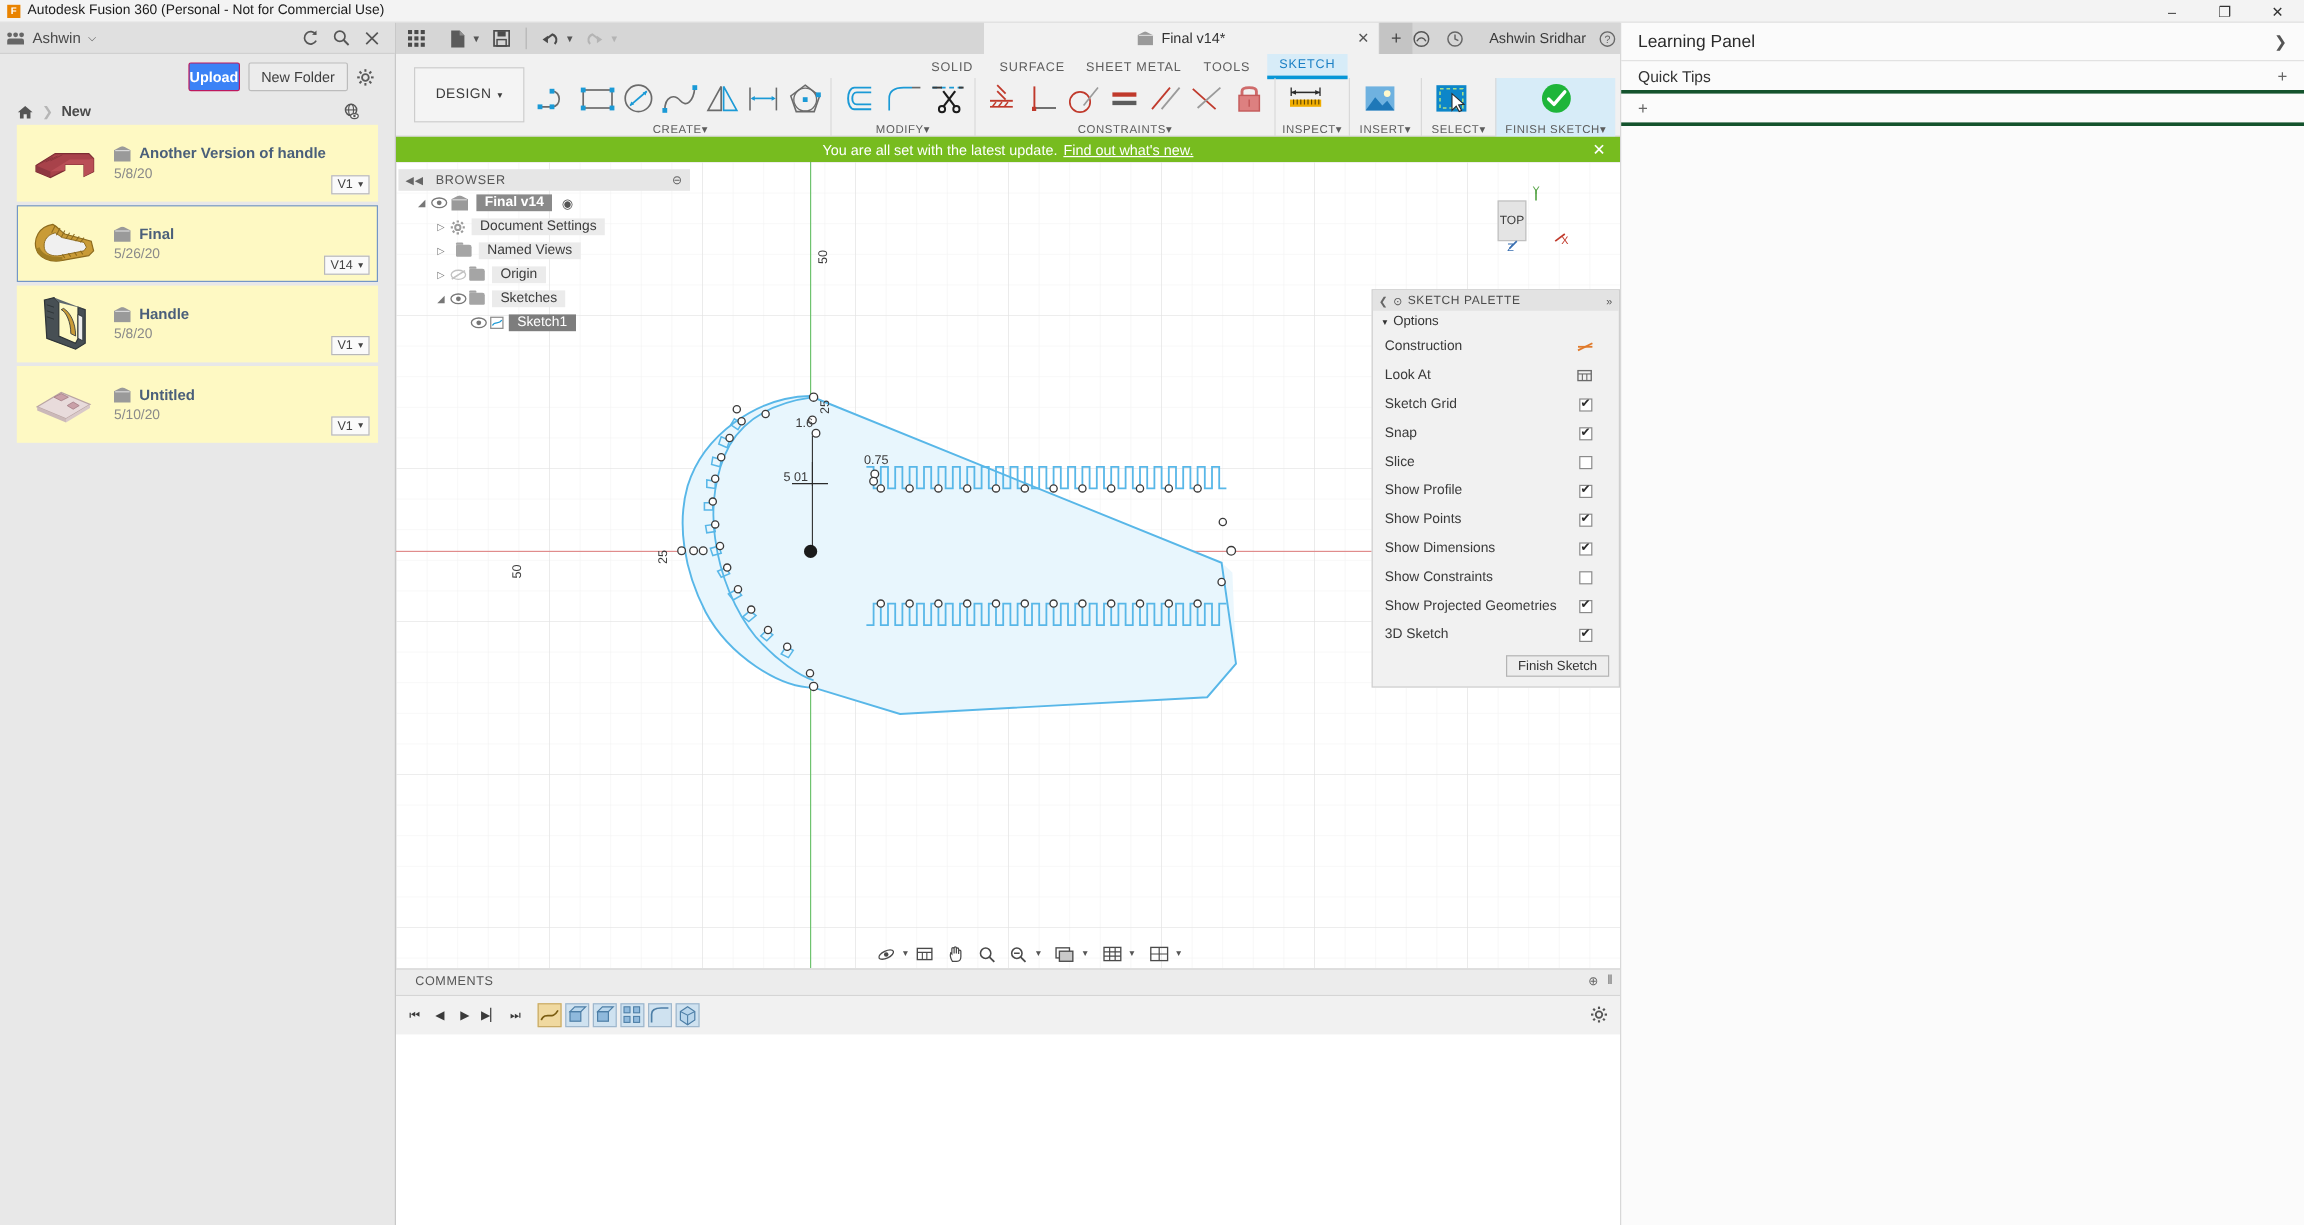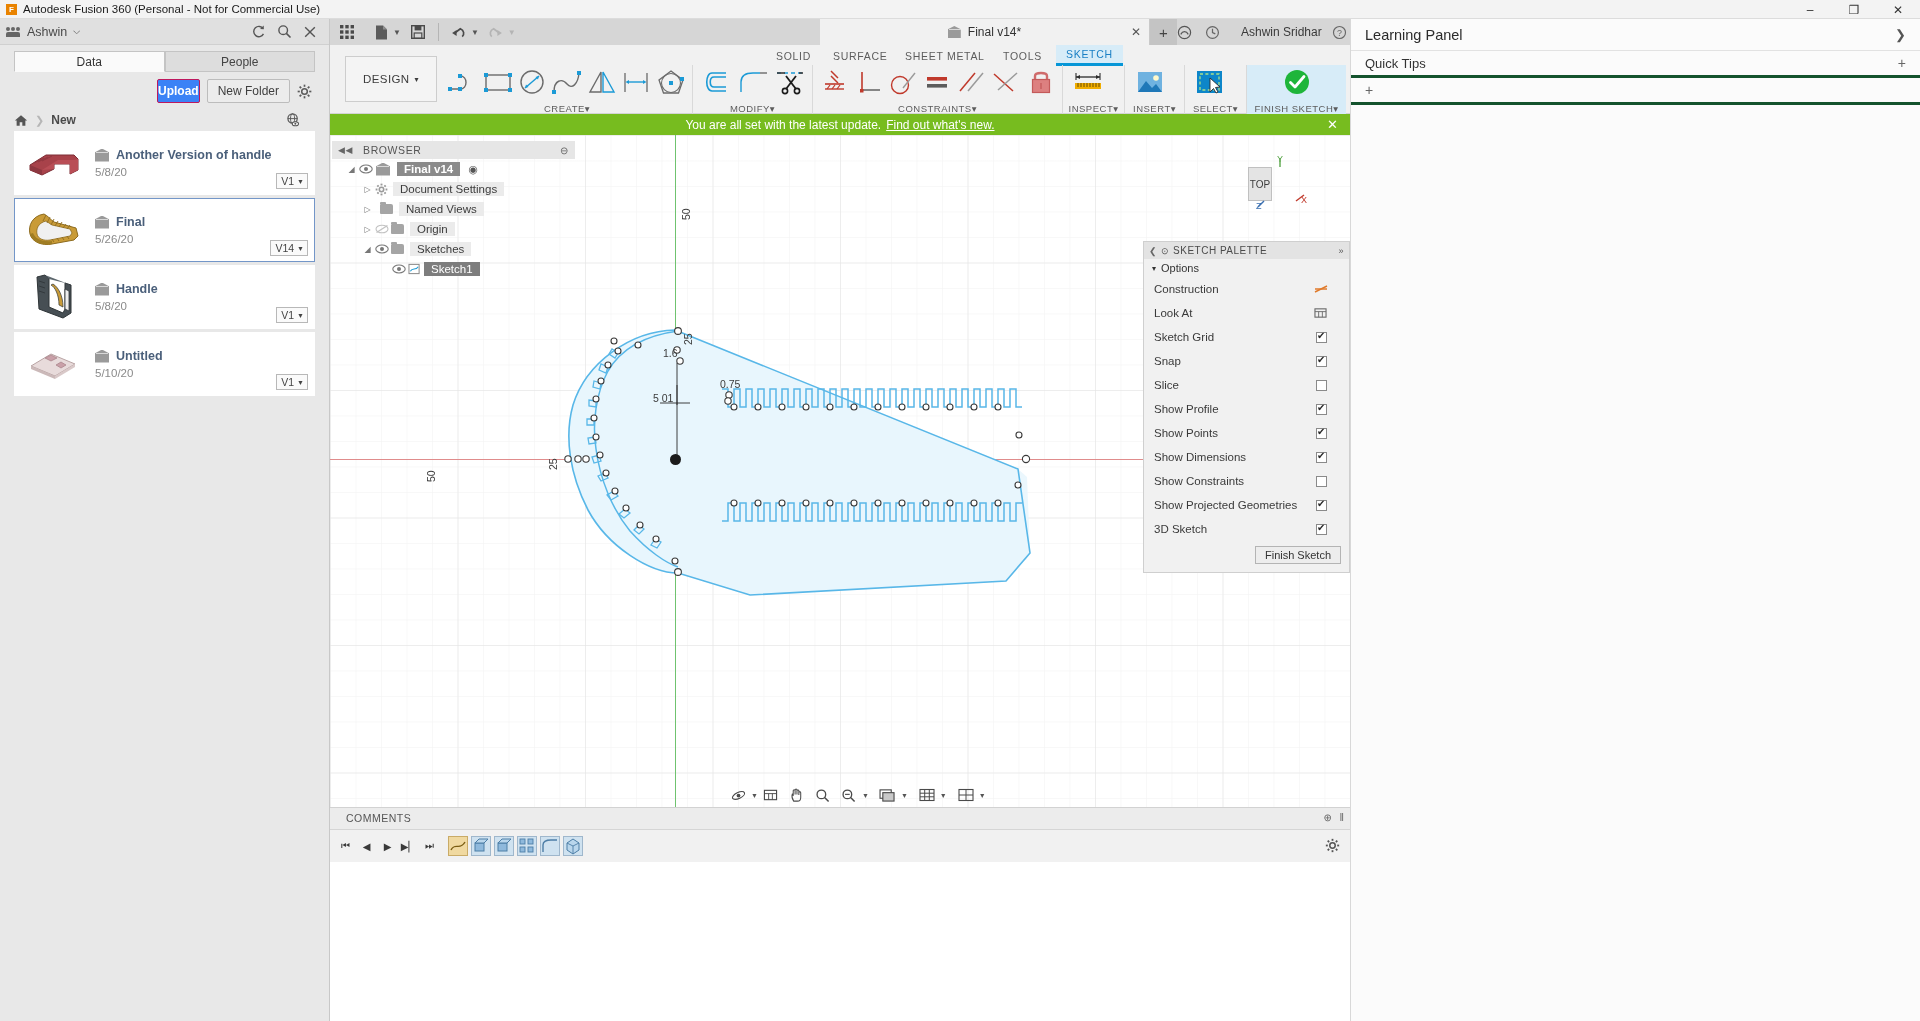--- a/index.html
+++ b/index.html
@@ -82,21 +82,21 @@
     height: 22px; display: flex; align-items: center; padding: 0 14px;
     position: relative;
   }
   .dp-crumb .home { font-size: 13px; color: #555; }
   .dp-crumb .sep { margin: 0 7px; color: #b6b6b6; font-size: 11px; }
   .dp-crumb .cur { font-size: 12px; font-weight: bold; color: #4a4a4a; }
   .dp-crumb .globe { position: absolute; right: 28px; color: #555; font-size: 13px; }
 
   .file-list { padding: 0 14px; }
   .file-item {
-    display: flex; align-items: center; background: #ffffff; height: 64px;
+    display: flex; align-items: center; background: #fef9c3; height: 64px;
     margin-bottom: 3px; border: 1px solid transparent; position: relative;
   }
   .file-item.sel { border: 1px solid #7396c8; height: 64px; }
   .file-thumb {
     width: 62px; height: 52px; margin: 0 6px 0 8px; position: relative;
     display: flex; align-items: center; justify-content: center;
   }
   .file-meta { flex: 1; padding-left: 4px; }
   .file-title { font-size: 12.5px; font-weight: bold; color: #4a5f7a; display: flex; align-items: center; }
   .cube-ico {
@@ -378,24 +378,20 @@
         </svg>
       </div>
       <div class="hicon">
         <svg width="14" height="14" viewBox="0 0 16 16">
           <line x1="2.5" y1="2.5" x2="13.5" y2="13.5" stroke="#555" stroke-width="1.6"></line>
           <line x1="13.5" y1="2.5" x2="2.5" y2="13.5" stroke="#555" stroke-width="1.6"></line>
         </svg>
       </div>
     </div>
 
-    <div class="dp-tabs">
-      <div class="act">Data</div>
-      <div>People</div>
-    </div>
 
     <div class="dp-actions">
       <div class="btn-upload">Upload</div>
       <div class="btn-newfolder">New Folder</div>
       <div class="dp-gear">
         <svg width="15" height="15" viewBox="0 0 16 16">
           <circle cx="8" cy="8" r="3" fill="none" stroke="#5a5a5a" stroke-width="1.6"></circle>
           <g stroke="#5a5a5a" stroke-width="1.8">
             <line x1="8" y1="0.7" x2="8" y2="3"></line>
               <line x1="8" y1="13" x2="8" y2="15.3"></line>

